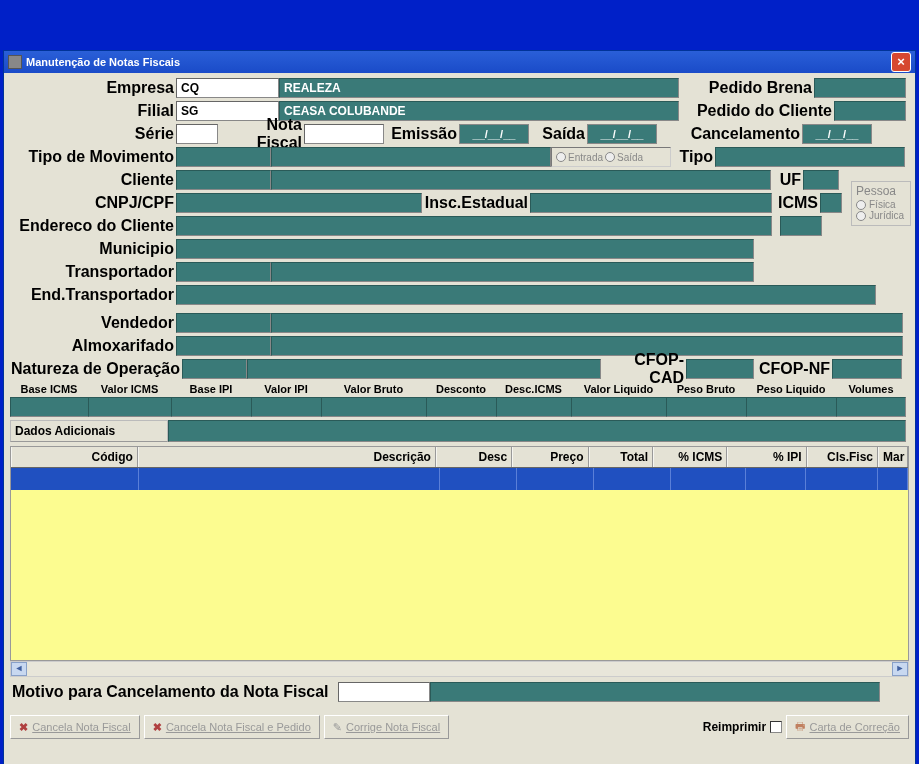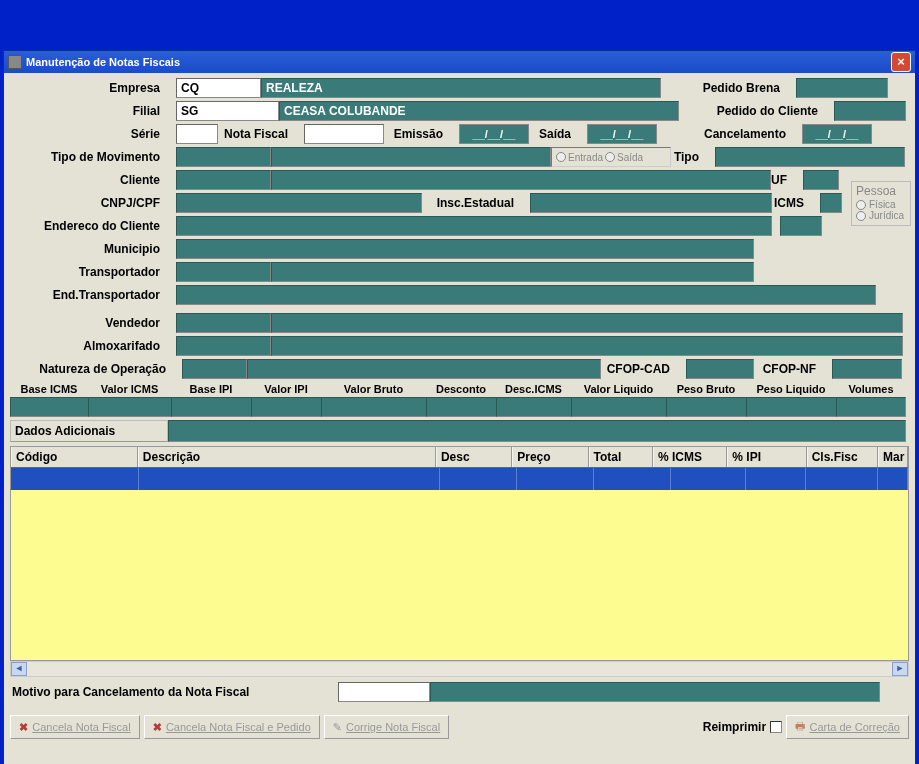--- a/index.html
+++ b/index.html
@@ -47,22 +47,22 @@
 .form-area {
   padding: 4px 6px 2px 6px;
   display: flex;
   flex-direction: column;
   gap: 1px;
 }
 .row { display: flex; align-items: center; gap: 0; height: 22px; }
 .lbl {
   text-align: right;
   font-weight: bold;
-  font-size: 12px;
-  padding-right: 16px;
+  font-size: 16px;
+  padding-right: 2px;
   color: #000;
 }
 .tealbox {
   background: #3a7a78;
   height: 20px;
   border: 1px solid #888;
   border-top-color: #2a5a58;
   border-left-color: #2a5a58;
   color: #fff;
   font-weight: bold;
@@ -135,21 +135,21 @@
   background: #e4e2d5;
   border: 1px solid #bbb;
   border-bottom: 1px solid #999;
   height: 22px;
   line-height: 16px;
 }
 .grid {
   border: 1px solid #999;
   margin: 2px 6px 0 6px;
 }
-.grid-header { display: flex; background: #1d4ed8; border-bottom: 1px solid #666; }
+.grid-header { display: flex; background: #1d4ed8; border-bottom: 1px solid #666; text-align: right; }
 .grid-header > div {
   border-right: 1px solid #999;
   border-left: 1px solid #f5f5f0;
   padding: 3px 4px;
   font-weight: bold;
   font-size: 12px;
   background: #e4e2d5;
 }
 .grid-selrow { display: flex; background: #2050c0; height: 22px; }
 .grid-selrow > div { border-right: 1px solid #5a7fd8; }
@@ -209,21 +209,21 @@
   <div class="titlebar">
     <div class="titlebar-icon"></div>
     <div class="titlebar-text">Manutenção de Notas Fiscais</div>
     <div class="close-btn">×</div>
   </div>
 
   <div class="form-area" style="position:relative">
 
     <div class="row">
       <div class="lbl" style="width:166px">Empresa</div>
-      <div class="whitebox" style="width:85px">CQ</div>
+      <div class="whitebox" style="width:103px">CQ</div>
       <div class="tealbox" style="width:400px">REALEZA</div>
       <div class="lbl" style="width:135px">Pedido Brena</div>
       <div class="tealbox" style="width:92px"></div>
     </div>
 
     <div class="row">
       <div class="lbl" style="width:166px">Filial</div>
       <div class="whitebox" style="width:103px">SG</div>
       <div class="tealbox" style="width:400px">CEASA COLUBANDE</div>
       <div class="lbl" style="width:155px">Pedido do Cliente</div>

